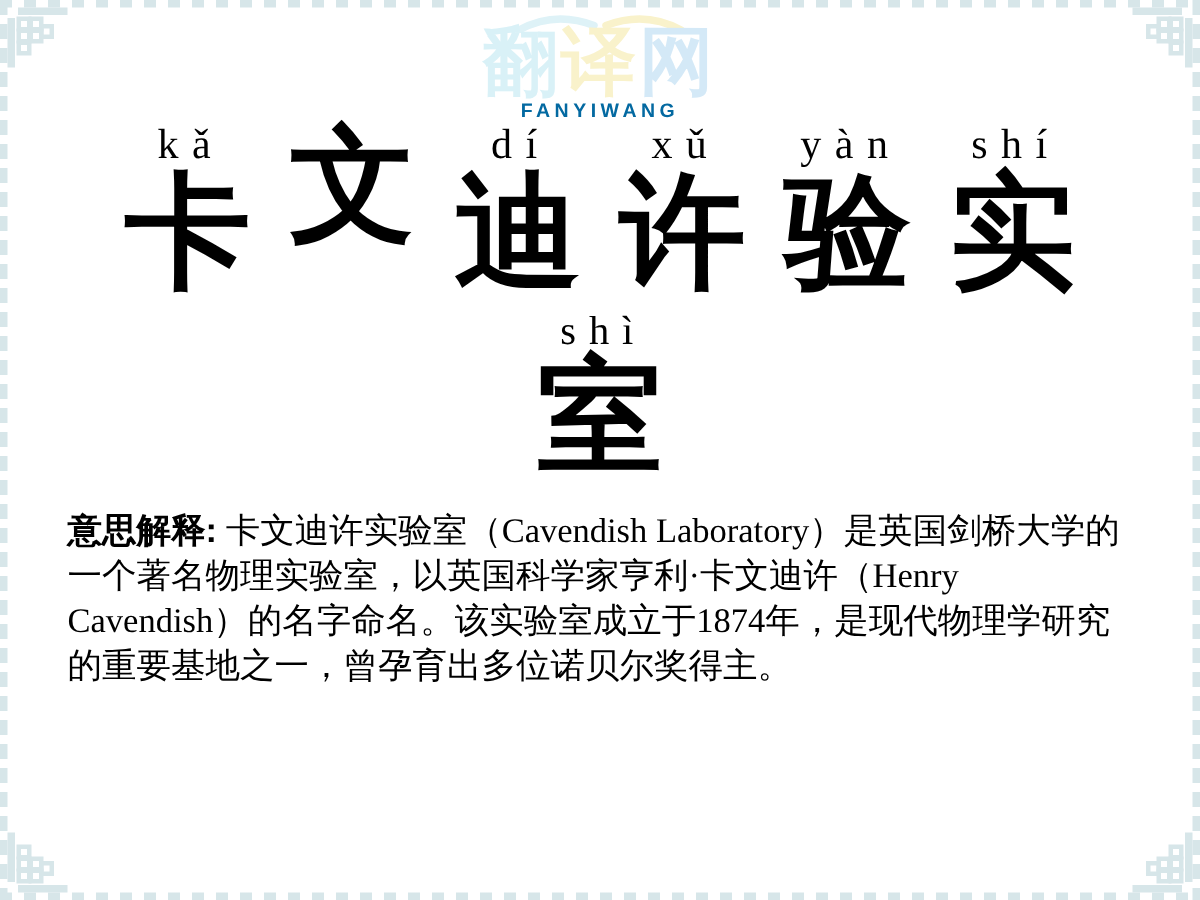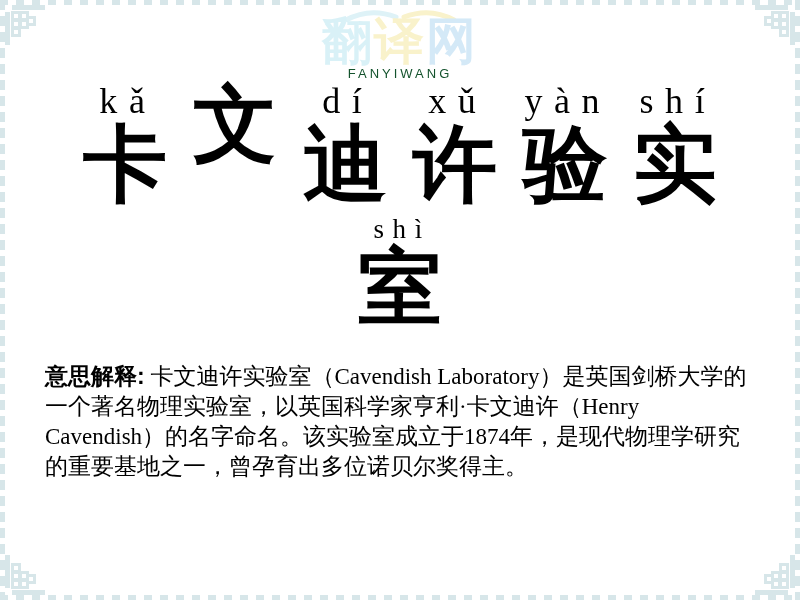--- a/index.html
+++ b/index.html
@@ -36,43 +36,43 @@
   .watermark{
     position:absolute;top:6px;left:50%;transform:translateX(-50%);
     text-align:center;z-index:0;user-select:none;
   }
   .wm-swoosh{display:block;margin:0 auto -8px auto;}
   .wm-chars{font-size:50px;font-weight:bold;line-height:1.1;letter-spacing:2px;
     font-family:"Liberation Sans","DejaVu Sans",sans-serif;}
   .wm-c0{color:#d9f1f7;}
   .wm-c1{color:#f9f2cb;}
   .wm-c2{color:#d4e9f7;}
-  .wm-sub{font-size:13px;font-weight:normal;letter-spacing:3px;color:#14532d;
+  .wm-sub{font-size:13px;font-weight:bold;letter-spacing:3px;color:#0369a1;
     margin-top:-3px;font-family:"Liberation Sans","DejaVu Sans",sans-serif;}
   
   .word-area{position:relative;z-index:3;padding-top:82px;}
   .char-row1{
     width:660px;margin:0 auto;
     display:flex;justify-content:space-between;
   }
   .char-col{flex:1;display:flex;flex-direction:column;align-items:center;}
   .pinyin{
-    font-size:36px;letter-spacing:0.32em;line-height:1.1;
+    font-size:28px;letter-spacing:0.32em;line-height:1.1;
     white-space:nowrap;text-indent:0.16em;
   }
   .hanzi{
     font-size:84px;font-weight:bold;line-height:1.02;
     font-family:"Liberation Serif","DejaVu Serif",serif;
   }
   .char-row2{margin-top:8px;display:flex;justify-content:center;}
   .char-row2 .pinyin{font-size:27px;}
   
   .definition{
     position:relative;z-index:3;
-    margin:30px 40px 0 45px;width:715px;
+    margin:16px 40px 0 45px;width:715px;
     font-size:23px;line-height:30px;
     text-align:left;
   }
   .def-label{font-weight:bold;font-family:"Liberation Sans","DejaVu Sans",sans-serif;}
 </style>
 </head>
 <body>
 
 <div class="edge top"></div>
 <div class="edge bottom"></div>

